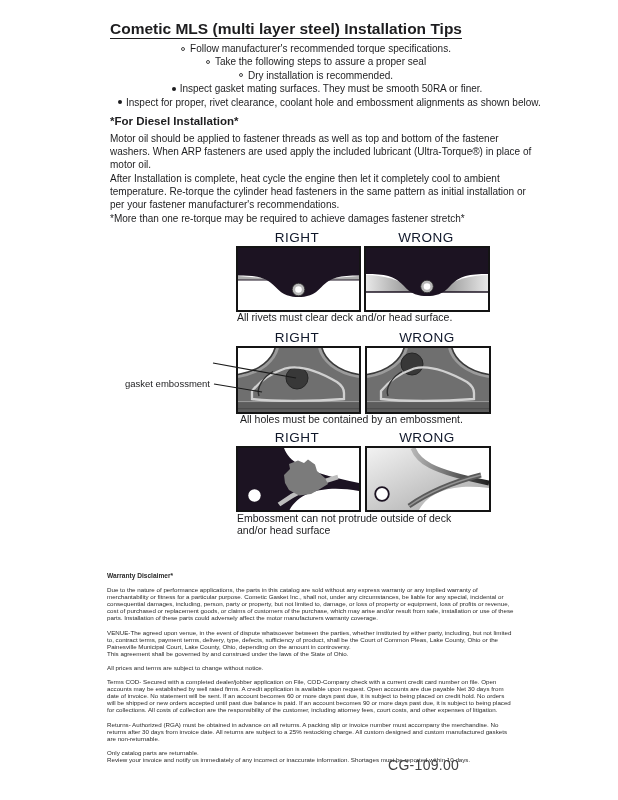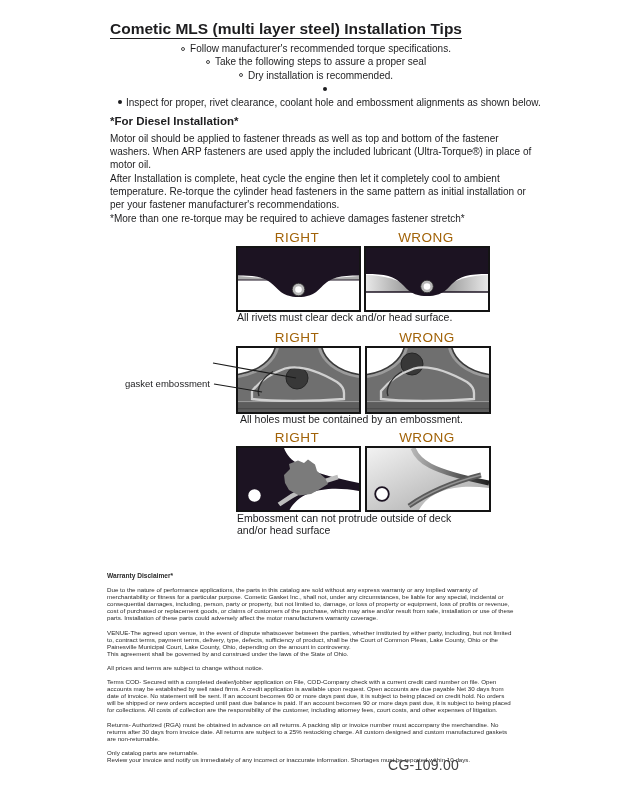--- a/index.html
+++ b/index.html
@@ -15,21 +15,21 @@
   .ring { display:inline-block; width:4px; height:4px; border:1px solid #444; border-radius:50%; margin-right:5px; vertical-align:1.5px; }
   .dot  { display:inline-block; width:4px; height:4px; background:#1d1d1f; border-radius:50%; margin-right:4px; vertical-align:1.5px; }
   .sub { padding-left:22px; }
 
   .diesel-heading { position:absolute; left:110px; top:115px; font-size:11.5px; font-weight:bold; }
   .para { position:absolute; left:110px; width:424px; font-size:10px; line-height:13px; }
   .p1 { top:132px; }
   .p2 { top:172px; }
   .p3 { top:212px; }
 
-  .rw-label { position:absolute; font-size:13.5px; letter-spacing:.5px; color:#a16207; transform:translateX(-50%); }
+  .rw-label { position:absolute; font-size:13.5px; letter-spacing:.5px; color:#0f172a; transform:translateX(-50%); }
   .panel { position:absolute; border:2px solid #141414; background:#fff; }
   .panel svg { display:block; }
   .caption { position:absolute; font-size:10.5px; color:#1d1d1f; }
 
   .d2-label { position:absolute; font-size:9.5px; text-align:right; width:120px; color:#1d1d1f; }
   .leader-overlay { position:absolute; left:110px; top:340px; width:210px; height:70px; z-index:5; pointer-events:none; }
 
   .legal { position:absolute; left:107px; top:572px; width:407px; font-size:6.2px; line-height:7.1px; color:#2a2a2a; }
   .legal h4 { font-size:6.6px; margin-bottom:7px; font-weight:bold; }
   .legal p { margin-bottom:7px; }
@@ -43,21 +43,21 @@
 <div class="page">
 
   <div class="page-title">
     <span>Cometic MLS (multi layer steel) Installation Tips</span>
   </div>
 
   <div class="bullets">
     <div class="b-row"><span class="ring"></span><span>Follow manufacturer's recommended torque specifications.</span></div>
     <div class="b-row"><span class="ring"></span><span>Take the following steps to assure a proper seal</span></div>
     <div class="b-row"><span class="ring"></span><span>Dry installation is recommended.</span></div>
-    <div class="b-row sub"><span class="dot"></span></div>
+    <div class="b-row sub"><span class="dot"></span><span>Inspect gasket mating surfaces.  They must be smooth 50RA or finer.</span></div>
     <div class="b-row sub"><span class="dot"></span><span>Inspect for proper, rivet clearance, coolant hole and embossment alignments as shown below.</span></div>
   </div>
 
   <div class="diesel-heading">*For Diesel Installation*</div>
   <div class="para p1">Motor oil should be applied to fastener threads as well as top and bottom of the fastener washers. When ARP fasteners are used apply the included lubricant (Ultra-Torque®) in place of motor oil.</div>
   <div class="para p2">After Installation is complete, heat cycle the engine then let it completely cool to ambient temperature. Re-torque the cylinder head fasteners in the same pattern as initial installation or per your fastener manufacturer's recommendations.</div>
   <div class="para p3">*More than one re-torque may be required to achieve damages fastener stretch*</div>
 
   <div class="rw-label" style="left:297px; top:230px;">RIGHT</div>
   <div class="rw-label" style="left:426px; top:230px;">WRONG</div>

